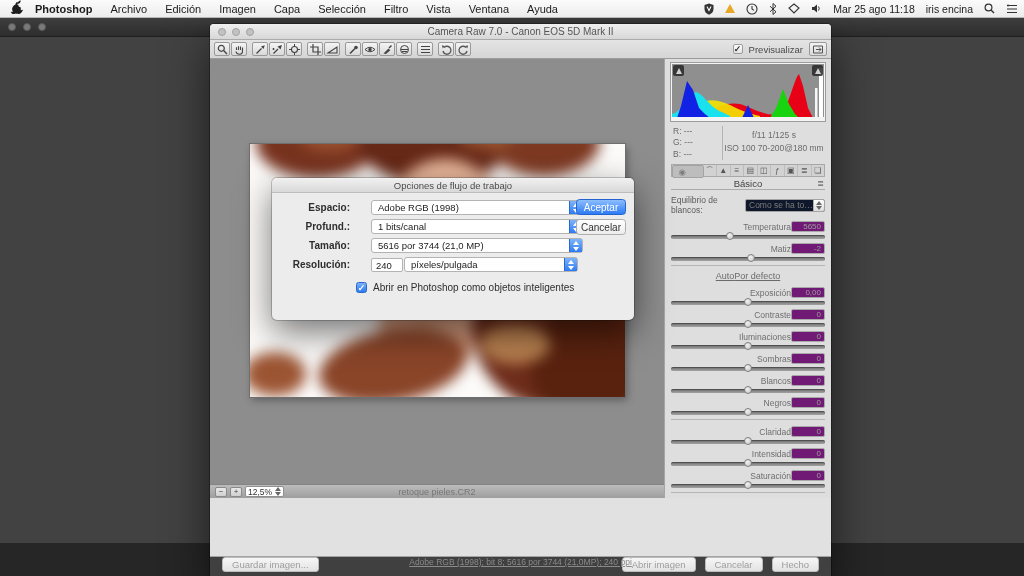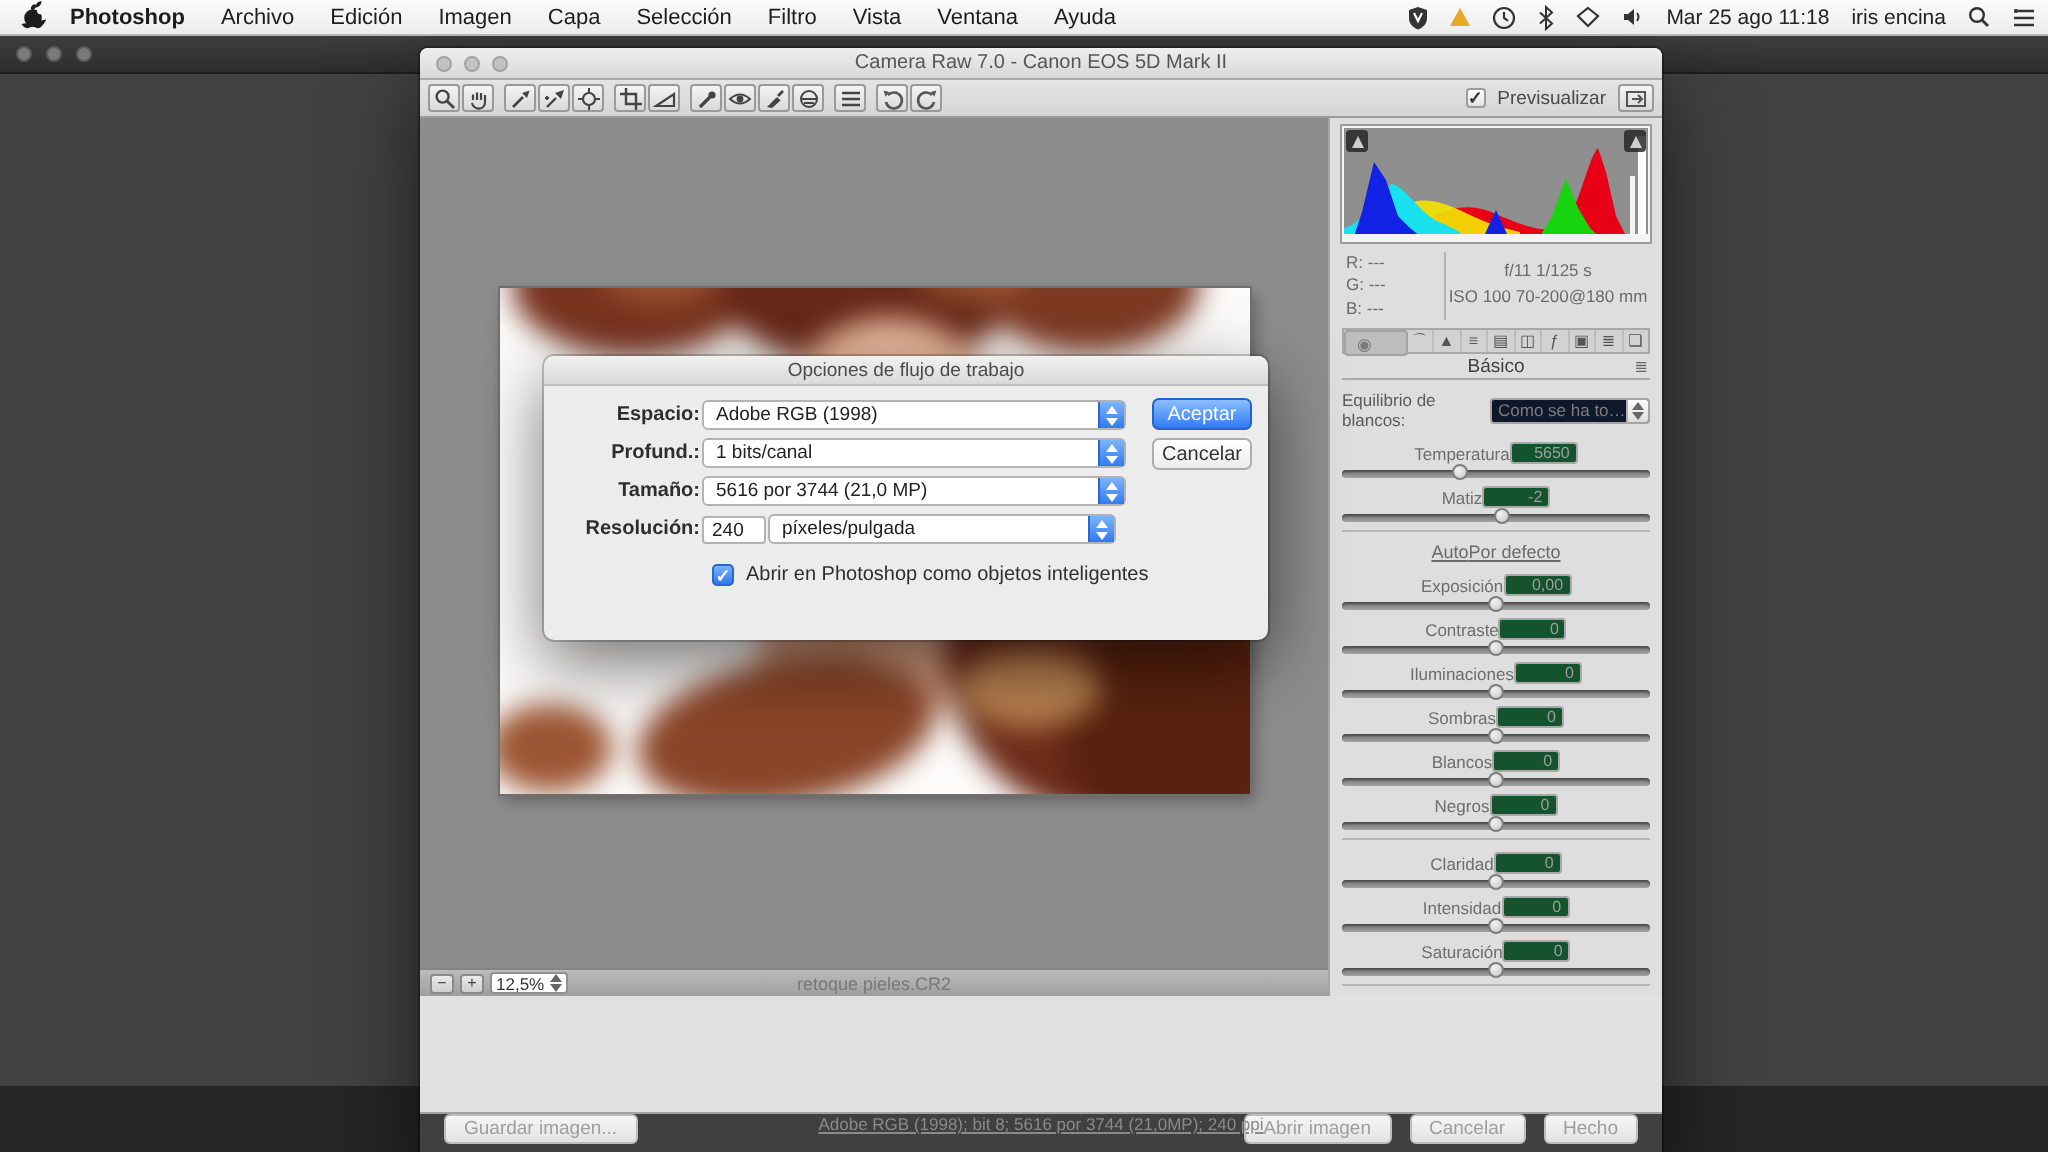--- a/index.html
+++ b/index.html
@@ -67,42 +67,42 @@
   .wbrow{display:flex;align-items:center;margin-bottom:5px}
   .wbrow .lbl{flex:1;font-size:8.5px;color:#5b5b5b}
   .sel{position:relative;display:flex;align-items:center;height:13px;background:#0f172a;border:1px solid #a3a3a3;border-radius:2px;font-size:8.5px;color:#7c7c7c;padding:0 14px 0 3px;white-space:nowrap;overflow:hidden}
   .stp{position:absolute;right:0;top:0;bottom:0;width:11px;display:flex;flex-direction:column;align-items:center;justify-content:center;gap:1px;background:linear-gradient(#fdfdfd,#dcdcdc);border-left:1px solid #b0b0b0}
   .tri-u{width:0;height:0;border-left:3px solid transparent;border-right:3px solid transparent;border-bottom:4px solid #666}
   .tri-d{width:0;height:0;border-left:3px solid transparent;border-right:3px solid transparent;border-top:4px solid #666}
   .stp.blue{background:linear-gradient(#7fb4fa,#2e7bf3);border-left:1px solid #2a67cf;width:13px;gap:2px}
   .stp.blue .tri-u{border-bottom-color:#fff}.stp.blue .tri-d{border-top-color:#fff}
   .stp.dis .tri-u{border-bottom-color:#aaa}.stp.dis .tri-d{border-top-color:#aaa}
   .srow{margin-bottom:2px}
-  .srow .top{display:flex;align-items:flex-end;justify-content:center;height:12px}
+  .srow .top{display:flex;align-items:flex-end;justify-content:flex-end;height:12px}
   .srow .slbl{font-size:8.5px;color:#6e6e6e}
-  .vbox{width:34px;height:11px;background:#14532d;border:1px solid #a8a8a8;border-radius:2px;font-size:8px;color:#9d9d9d;text-align:right;padding:0 3px;line-height:10px}
+  .vbox{width:34px;height:11px;background:#701a75;border:1px solid #a8a8a8;border-radius:2px;font-size:8px;color:#9d9d9d;text-align:right;padding:0 3px;line-height:10px}
   .track{position:relative;height:4px;margin:3px 0 3px;background:linear-gradient(#6e6e6e,#a2a2a2);border-radius:2px;box-shadow:inset 0 1px 1px rgba(0,0,0,.35)}
   .thumb{position:absolute;top:-3px;width:8px;height:8px;border-radius:50%;background:radial-gradient(circle at 35% 30%,#f2f2f2,#c4c4c4);border:1px solid #7d7d7d}
   .pos38{left:calc(38% - 4px)}.pos52{left:calc(52% - 4px)}.pos50{left:calc(50% - 4px)}
   .pdiv{border-top:1px solid #b5b5b5;margin:4px 0 5px}
   .autorow{display:flex;justify-content:center;gap:0;margin:2px 0 5px}
   .autorow span{font-size:9px;color:#6b6b6b;text-decoration:underline}
 
   
   .cr-footer{position:absolute;left:0;right:0;bottom:0;height:24px;border-top:1px solid #a3a3a3;background:#404040;border-radius:0 0 4px 4px;display:flex;padding:0 12px}
   .fbtn{height:15px;line-height:13px;font-size:9.5px;color:#9e9e9e;background:linear-gradient(#f6f6f6,#e3e3e3);border:1px solid #bcbcbc;border-radius:3px;padding:0 9px;white-space:nowrap}
   .flink{position:absolute;left:50%;transform:translateX(-50%);font-size:8.5px;color:#8a8a8a;text-decoration:underline;white-space:nowrap}
   .fright{margin-left:auto;display:flex;gap:9px}
 
   
   .dialog{position:absolute;left:272px;top:178px;width:362px;height:142px;background:#ececec;border-radius:5px;box-shadow:0 12px 35px rgba(0,0,0,.55),0 0 0 1px rgba(0,0,0,.2);z-index:30}
   .dlg-title{height:15px;border-radius:5px 5px 0 0;background:linear-gradient(#f1f1f1,#d9d9d9);border-bottom:1px solid #bdbdbd;text-align:center;font-size:9.5px;line-height:15px;color:#4a4a4a}
   .dlg-rows{padding-top:5px}
   .drow{display:flex;align-items:center;height:19px;padding-left:2px}
-  .dlbl{width:76px;text-align:right;font-size:10px;color:#2e2e2e;margin-right:1px;white-space:nowrap;font-weight:700}
+  .dlbl{width:76px;text-align:right;font-size:10px;color:#2e2e2e;margin-right:21px;white-space:nowrap;font-weight:700}
   .dsel{position:relative;display:flex;align-items:center;height:15px;background:#fff;border:1px solid #b3b3b3;border-radius:3px;font-size:9.5px;color:#222;padding:0 18px 0 6px;white-space:nowrap}
   .dsel.w212{width:212px}.dsel.w174{width:174px}.dsel.w98{width:98px}.dsel.w78{width:78px}
   .dsel.dis{color:#9b9b9b;background:#f2f2f2}
   .dinput{width:32px;height:14px;background:#fff;border:1px solid #b3b3b3;border-radius:2px;font-size:9.5px;color:#222;text-align:left;padding:0 4px;line-height:13px;margin-right:1px}
   .glbl{font-size:10px;color:#9b9b9b;margin:0 6px 0 10px;font-weight:700}
   .dcheck{display:flex;align-items:center;gap:6px;margin:8px 0 0 84px}
   .bluecb{width:11px;height:11px;border-radius:2.5px;background:linear-gradient(#7ab2f9,#2c7af0);border:1px solid #2a66cc;color:#fff;font-size:9px;line-height:10px;text-align:center;font-weight:700}
   .dchk-lbl{font-size:10px;color:#2e2e2e}
   .dlg-btn{position:absolute;width:50px;height:16px;border-radius:3.5px;font-size:10px;text-align:center;line-height:15px}
   .btn-accept{right:8px;top:21px;background:linear-gradient(#8cbefd,#2e7bf6);border:1px solid #2263d0;color:#fff}

